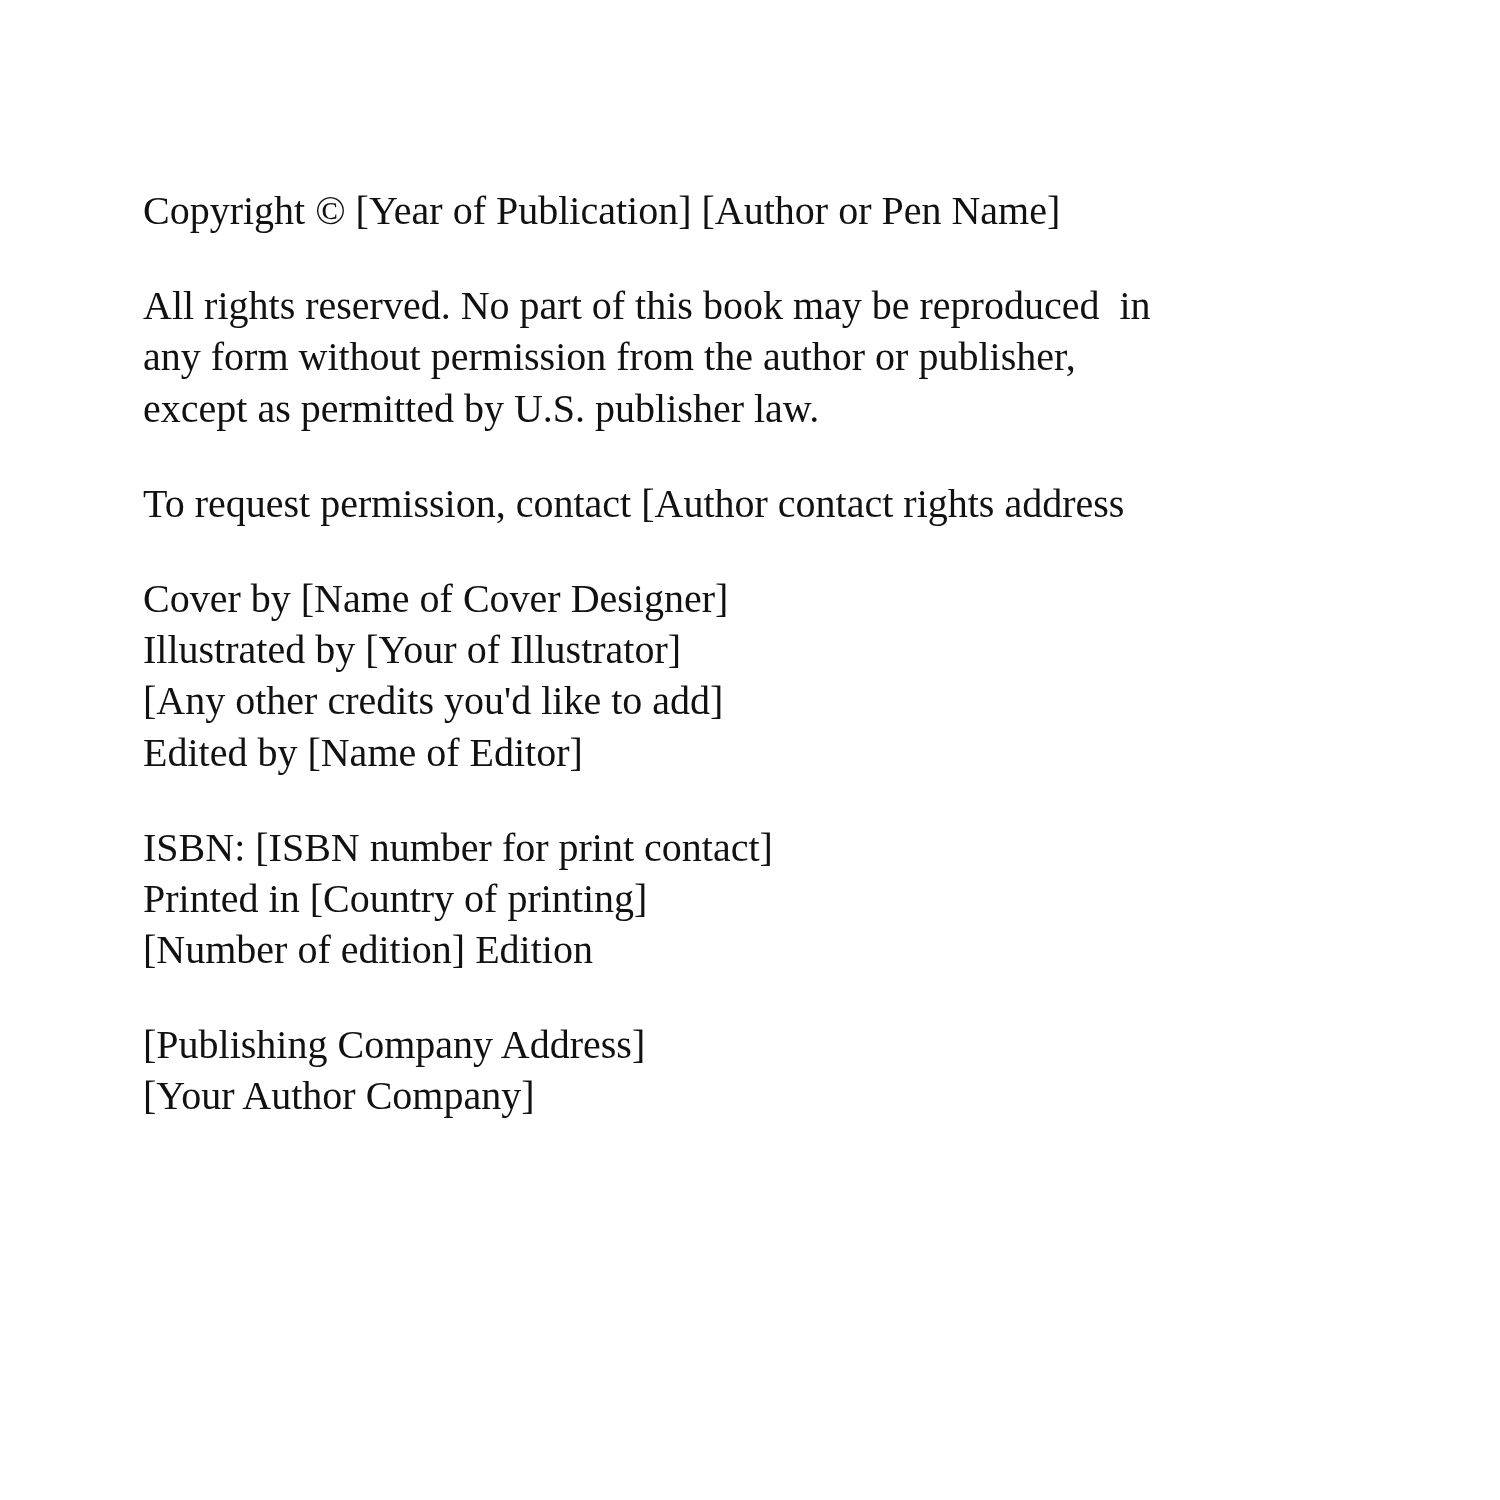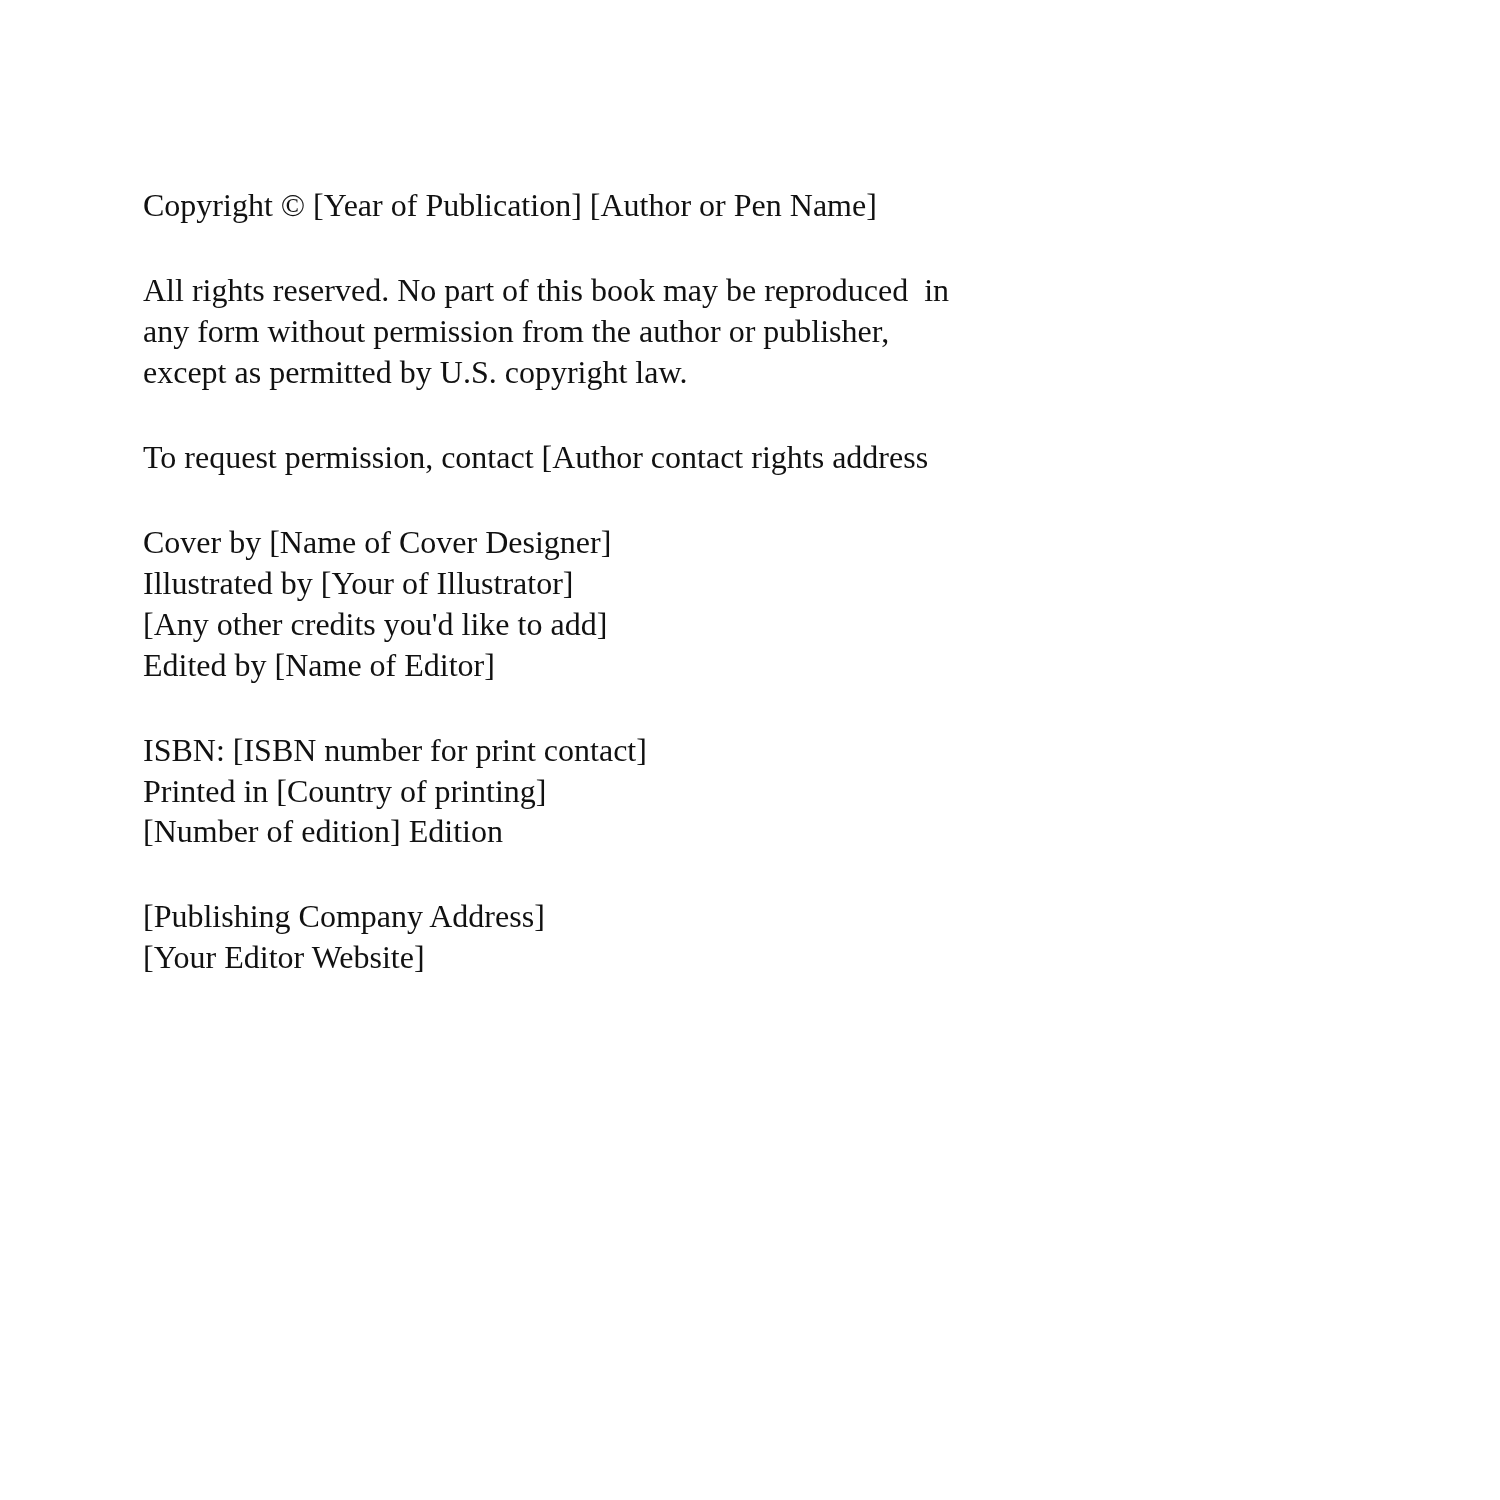--- a/index.html
+++ b/index.html
@@ -15,21 +15,21 @@
     -webkit-font-smoothing: antialiased;
   }
   .page {
     position: relative;
     width: 1500px;
     height: 1500px;
     box-sizing: border-box;
     padding: 185px 150px 0 143px;
   }
   .copyright-block {
-    font-size: 32px;
+    font-size: 40px;
     line-height: 1.28;
   }
   .para {
     margin: 0 0 44px 0;
     max-width: 1215px;
   }
   .para:last-child {
     margin-bottom: 0;
   }
   .line {
@@ -43,21 +43,21 @@
 <div class="page">
   <div class="copyright-block">
 
     <p class="para">
       <span class="line">Copyright © [Year of Publication] [Author or Pen Name]</span>
     </p>
 
     <p class="para">
       <span class="line">All rights reserved. No part of this book may be reproduced  in</span>
       <span class="line">any form without permission from the author or publisher,</span>
-      <span class="line">except as permitted by U.S. copyright law.</span>
+      <span class="line">except as permitted by U.S. publisher law.</span>
     </p>
 
     <p class="para">
       <span class="line">To request permission, contact [Author contact rights address</span>
     </p>
 
     <p class="para">
       <span class="line">Cover by [Name of Cover Designer]</span>
       <span class="line">Illustrated by [Your of Illustrator]</span>
       <span class="line">[Any other credits you'd like to add]</span>
@@ -65,17 +65,17 @@
     </p>
 
     <p class="para">
       <span class="line">ISBN: [ISBN number for print contact]</span>
       <span class="line">Printed in [Country of printing]</span>
       <span class="line">[Number of edition] Edition</span>
     </p>
 
     <p class="para">
       <span class="line">[Publishing Company Address]</span>
-      <span class="line">[Your Editor Website]</span>
+      <span class="line">[Your Author Company]</span>
     </p>
 
   </div>
 </div>
 
 </body></html>

